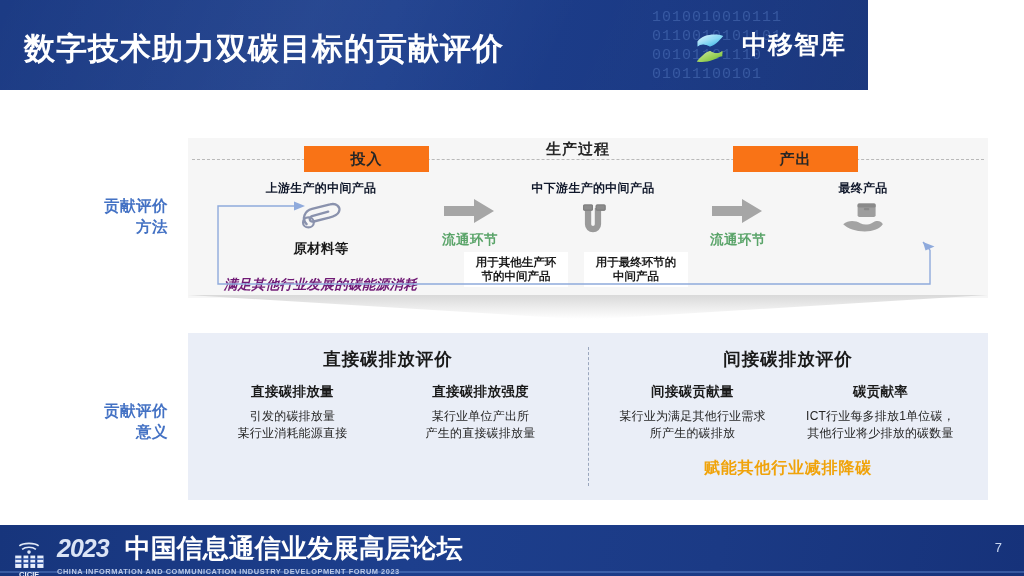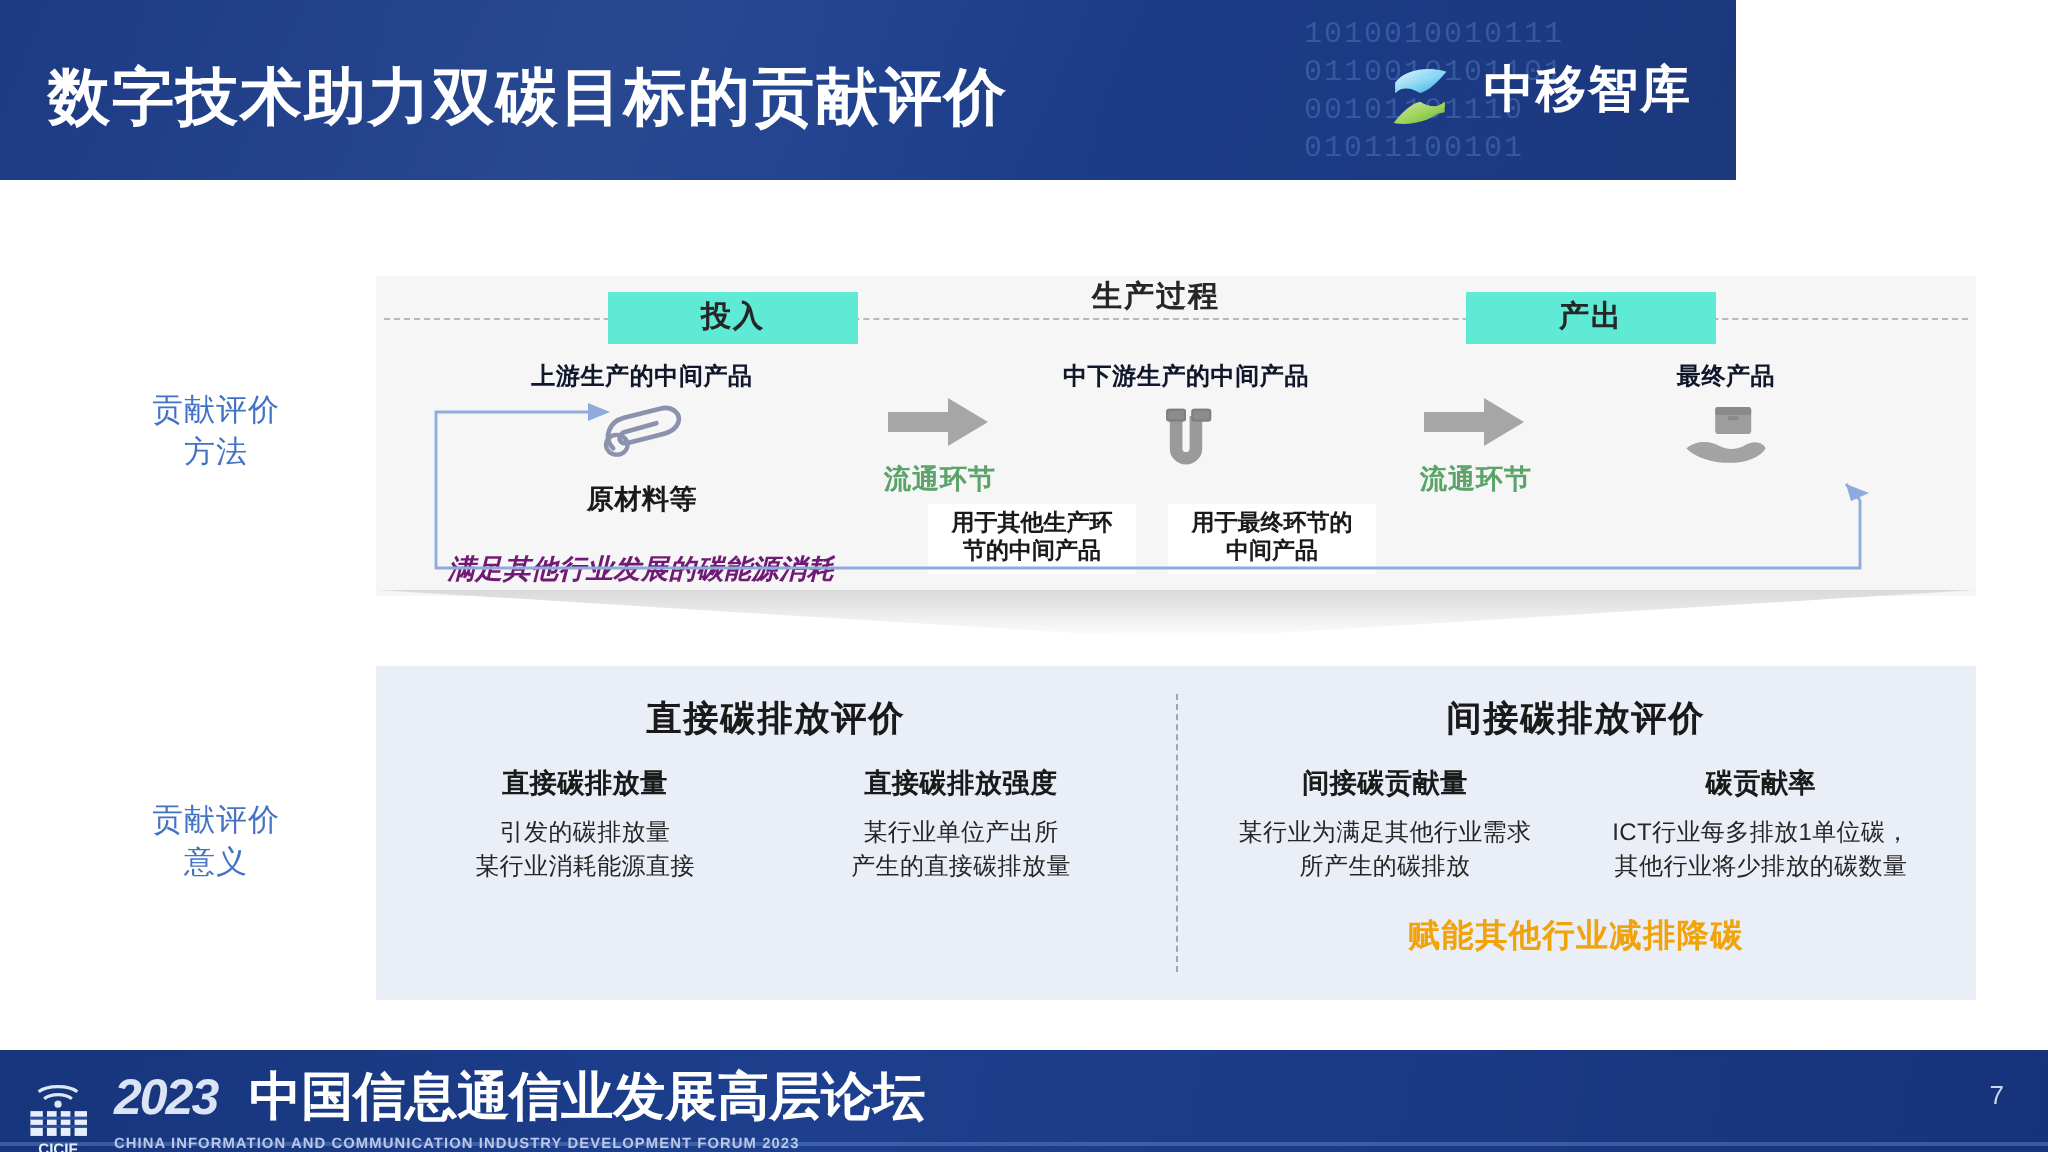--- a/index.html
+++ b/index.html
@@ -55,40 +55,40 @@
   
   #slide-body {
     position: absolute; left:0; top:90px; width:1024px; height:435px;
     background: #ffffff;
   }
 
   
   .row-label {
     position: absolute;
     width: 120px;
-    text-align: center;
+    text-align: right;
     color: #4472c4;
     font-size: 15.5px;
-    font-weight: normal;
+    font-weight: bold;
     line-height: 21px;
     letter-spacing: 0.5px;
   }
   #row-label-method { left: 48px; top: 105px; }
   #row-label-meaning { left: 48px; top: 310px; }
 
   
   #chain-panel {
     position: absolute; left: 188px; top: 48px;
     width: 800px; height: 160px;
     background: #f6f6f6;
   }
   .phase-tab {
     position: absolute; top: 8px;
     height: 26px; line-height: 26px;
-    background: #5eead4;
+    background: #f97316;
     color: #262626;
     font-size: 15px; font-weight: bold;
     text-align: center;
     letter-spacing: 1px;
   }
   #phase-input  { left: 116px; width: 125px; }
   #phase-output { left: 545px; width: 125px; }
   #phase-process {
     position: absolute; left: 300px; top: 0px;
     width: 180px; height: 22px; line-height: 22px;

